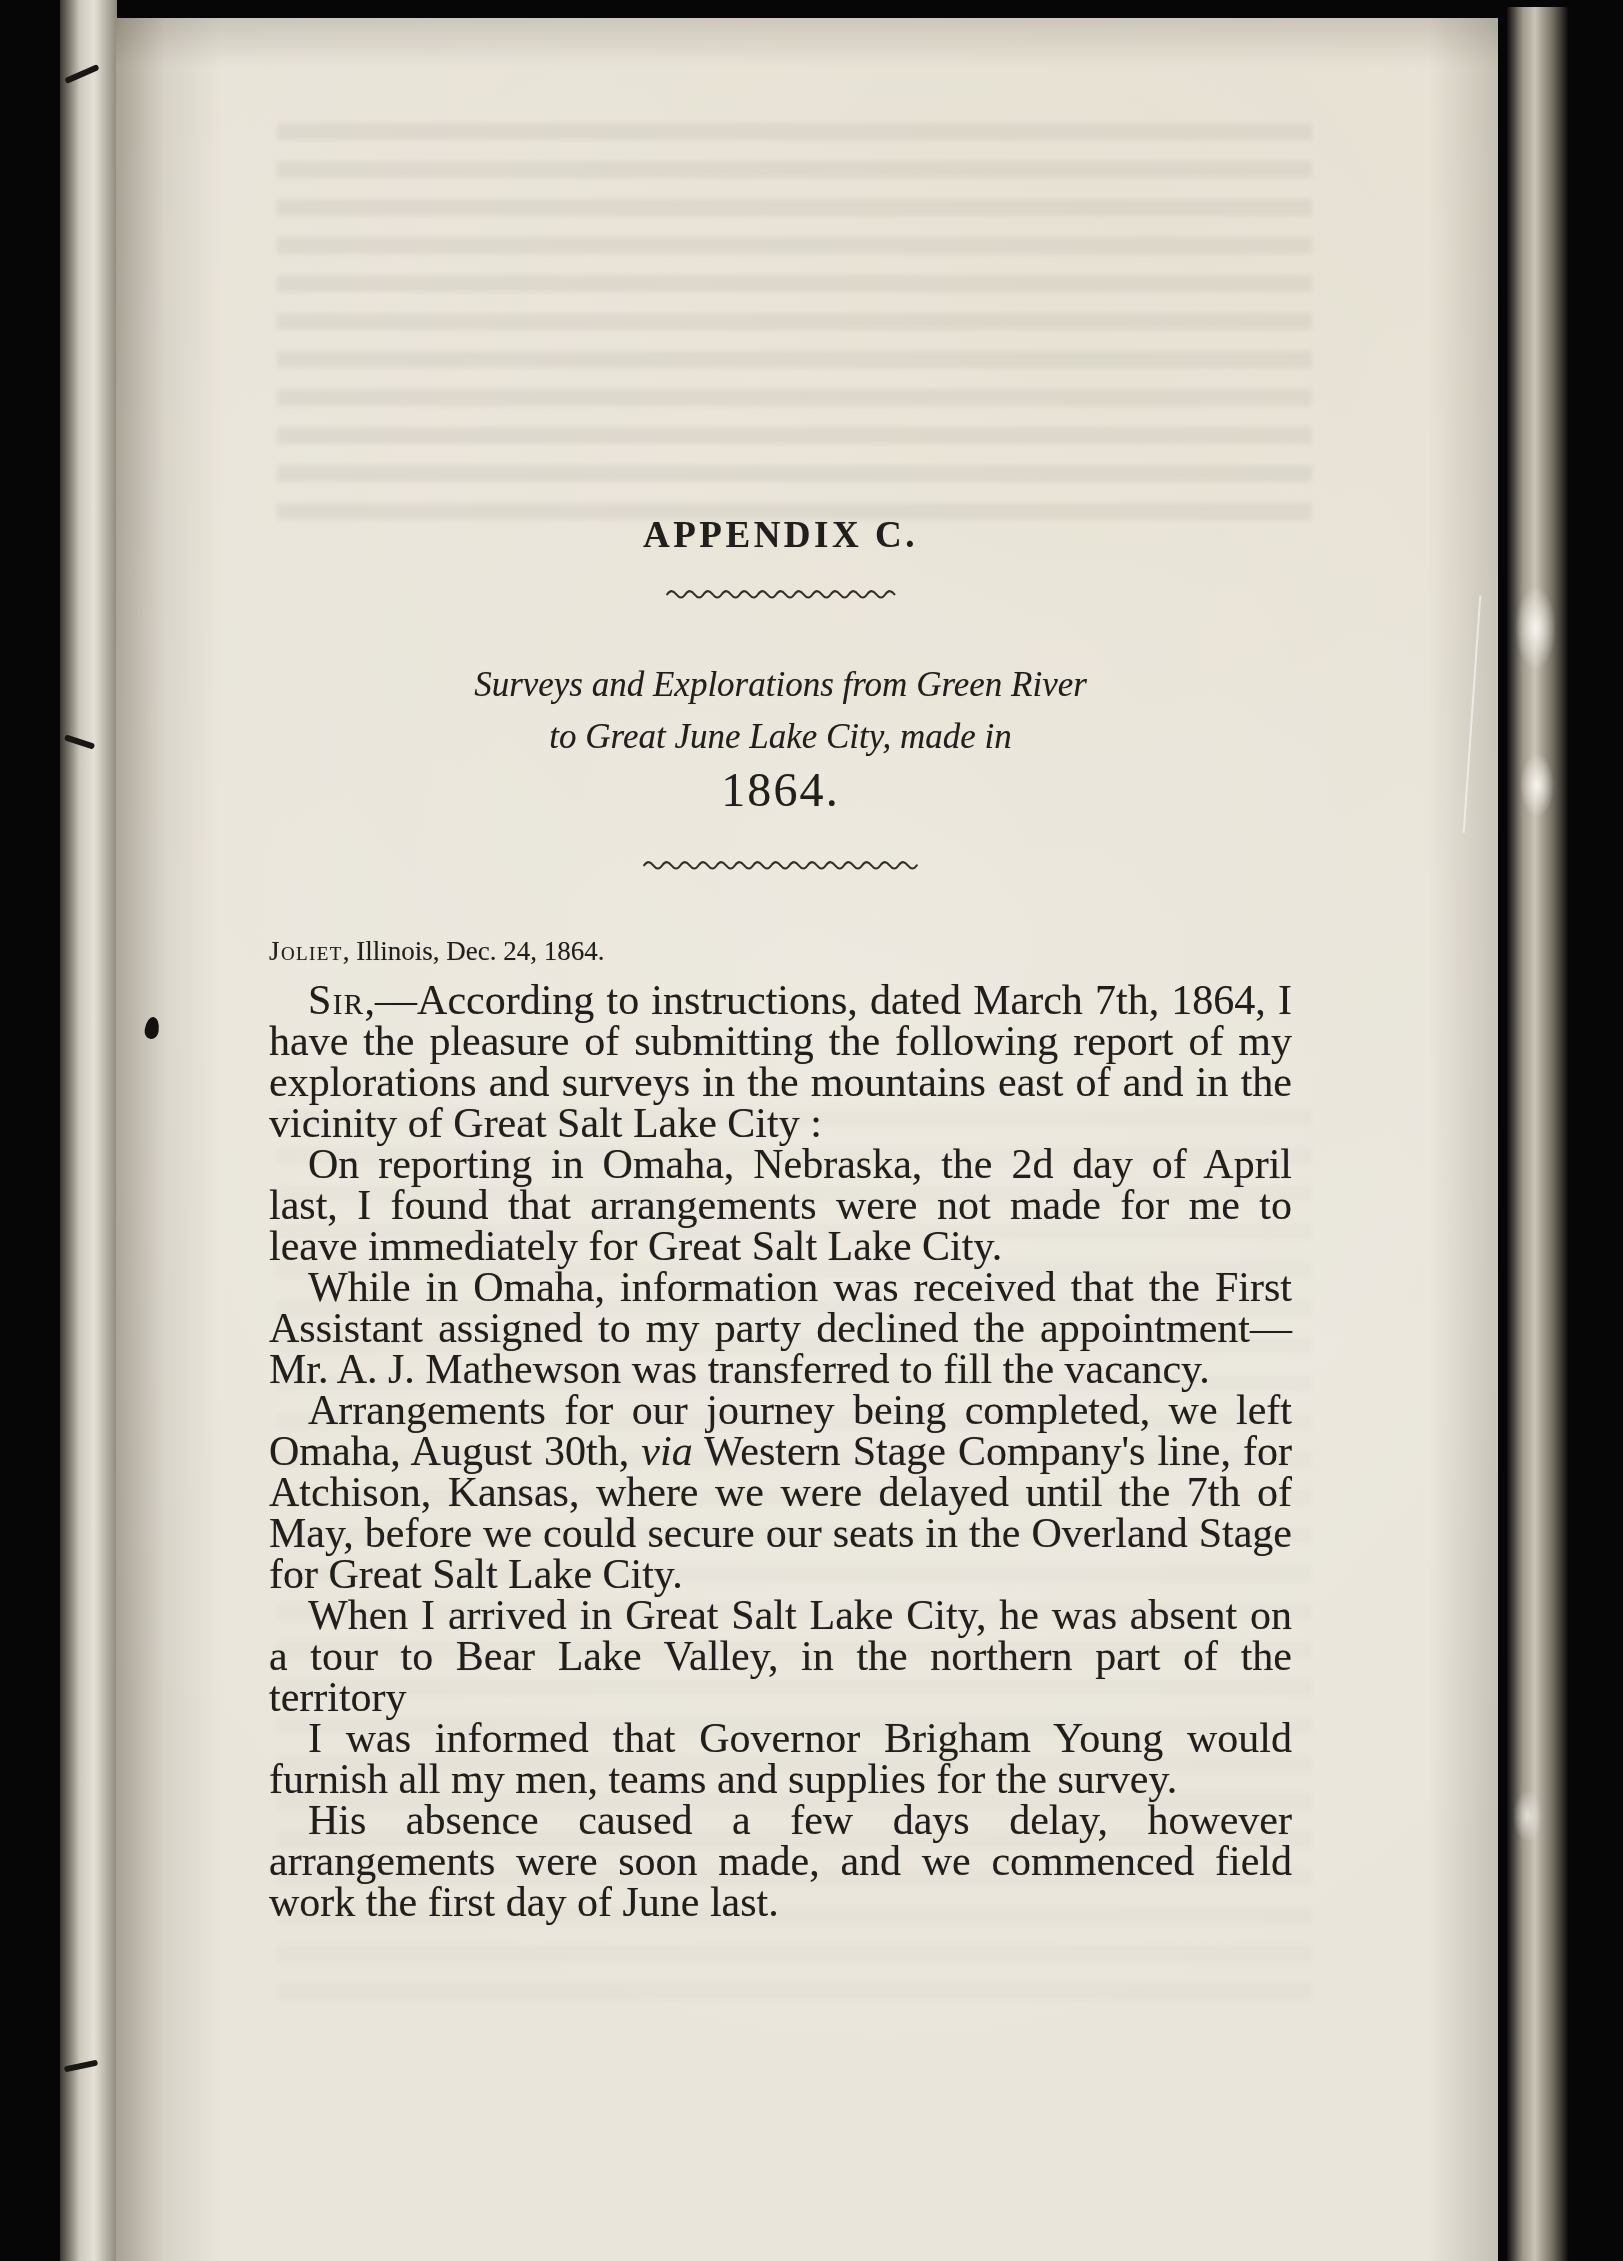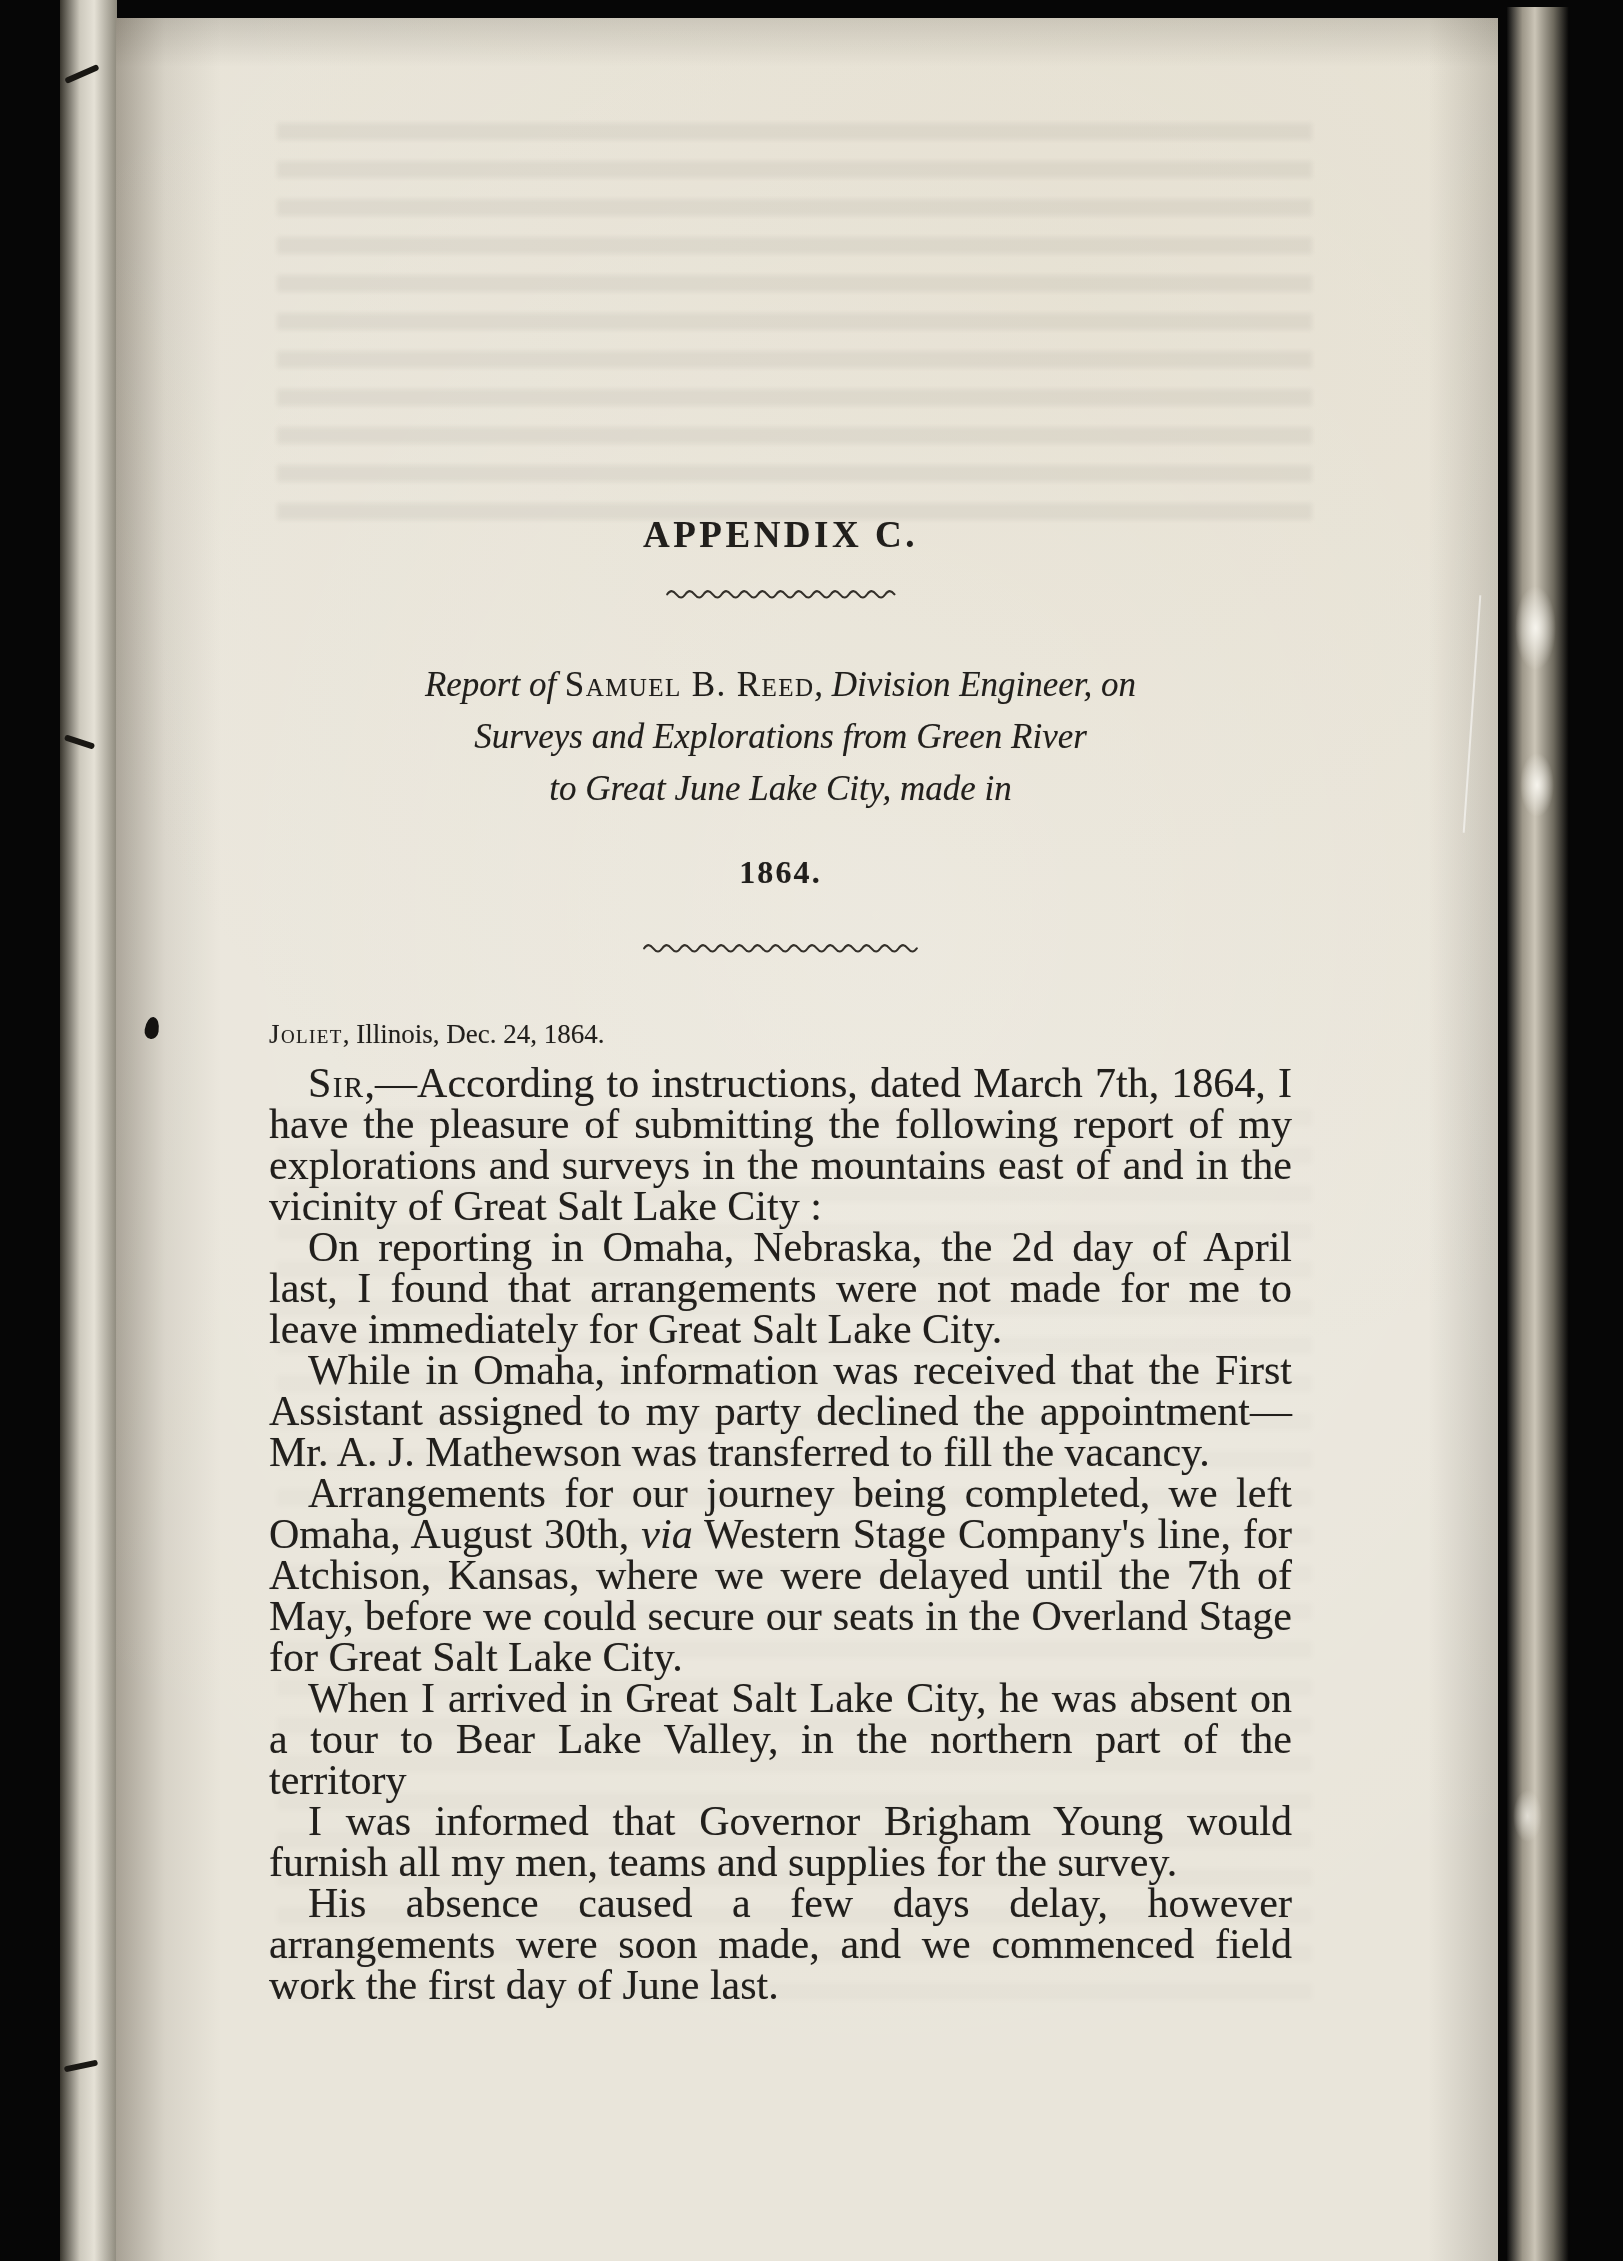--- a/index.html
+++ b/index.html
@@ -93,26 +93,25 @@
   }
 
   .rule { margin-top: 32px; display: flex; justify-content: center; }
   .rule.rule2 { margin-top: 43px; }
 
   .title { margin-top: 60px; text-align: center; }
   .title .tl { font-size: 35px; line-height: 52px; }
   .it { font-style: italic; }
   .sc { font-variant: small-caps; font-style: normal; letter-spacing: 1.4px; }
   .year {
-    font-size: 32px;
+    font-size: 48px;
     line-height: 53px;
-    font-weight: bold;
+    font-weight: normal;
     font-style: normal;
     letter-spacing: 2.1px;
-    margin-top: 31px;
   }
 
   .dateline {
     margin-top: 62px;
     text-align: left;
     font-size: 27px;
     line-height: 39px;
     padding-right: 1.4px;
   }
 
@@ -190,21 +189,20 @@
 
       <h1 class="heading">APPENDIX C.</h1>
 
       <div class="rule">
         <svg width="231" height="11.2" viewBox="0 0 330 16">
           <path d="M3 9 q6 -9 13 0 t13 0 t13 0 t13 0 t13 0 t13 0 t13 0 t13 0 t13 0 t13 0 t13 0 t13 0 t13 0 t13 0 t13 0 t13 0 t13 0 t13 0 t13 0 t13 0 t13 0 t13 0 t13 0 t13 0 t13 0" fill="none" stroke="#34302a" stroke-width="3" stroke-linecap="round"></path>
         </svg>
       </div>
 
       <div class="title">
-        <div class="tl"><span class="it">Report of </span><span class="sc">Samuel B. Reed</span><span class="it">, Division Engineer, on</span></div>
         <div class="tl it">Surveys and Explorations from Green River</div>
         <div class="tl it">to Great June Lake City, made in</div>
         <div class="year">1864.</div>
       </div>
 
       <div class="rule rule2">
         <svg width="277" height="11.2" viewBox="0 0 396 16">
           <path d="M3 9 q6 -9 13 0 t13 0 t13 0 t13 0 t13 0 t13 0 t13 0 t13 0 t13 0 t13 0 t13 0 t13 0 t13 0 t13 0 t13 0 t13 0 t13 0 t13 0 t13 0 t13 0 t13 0 t13 0 t13 0 t13 0 t13 0 t13 0 t13 0 t13 0 t13 0 t13 0" fill="none" stroke="#34302a" stroke-width="3" stroke-linecap="round"></path>
         </svg>
       </div>

